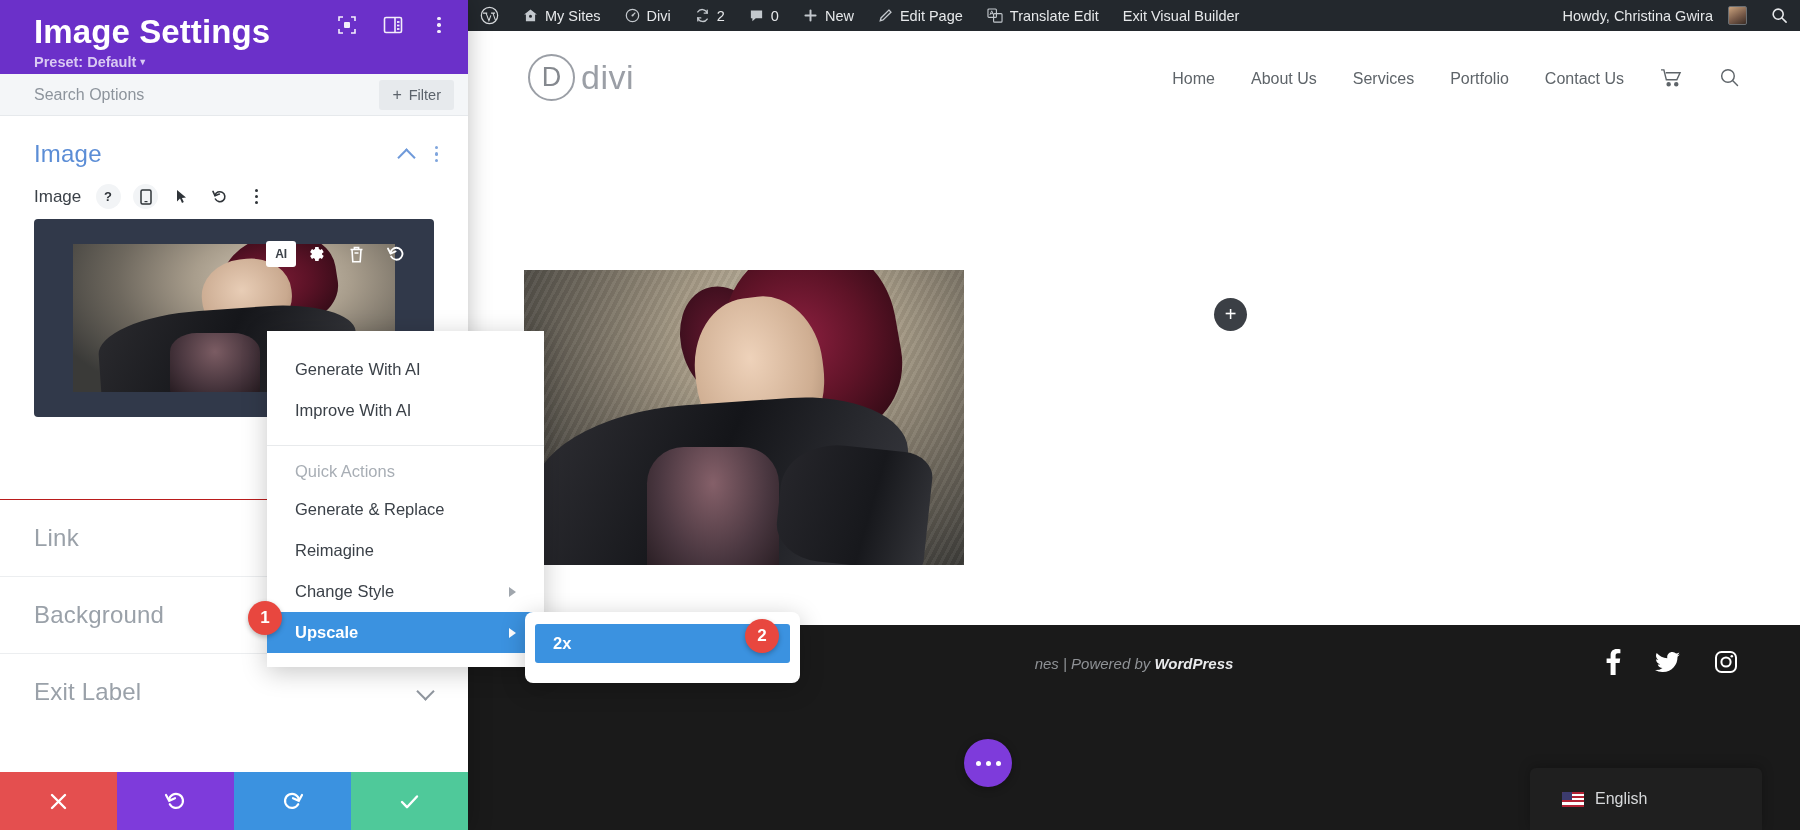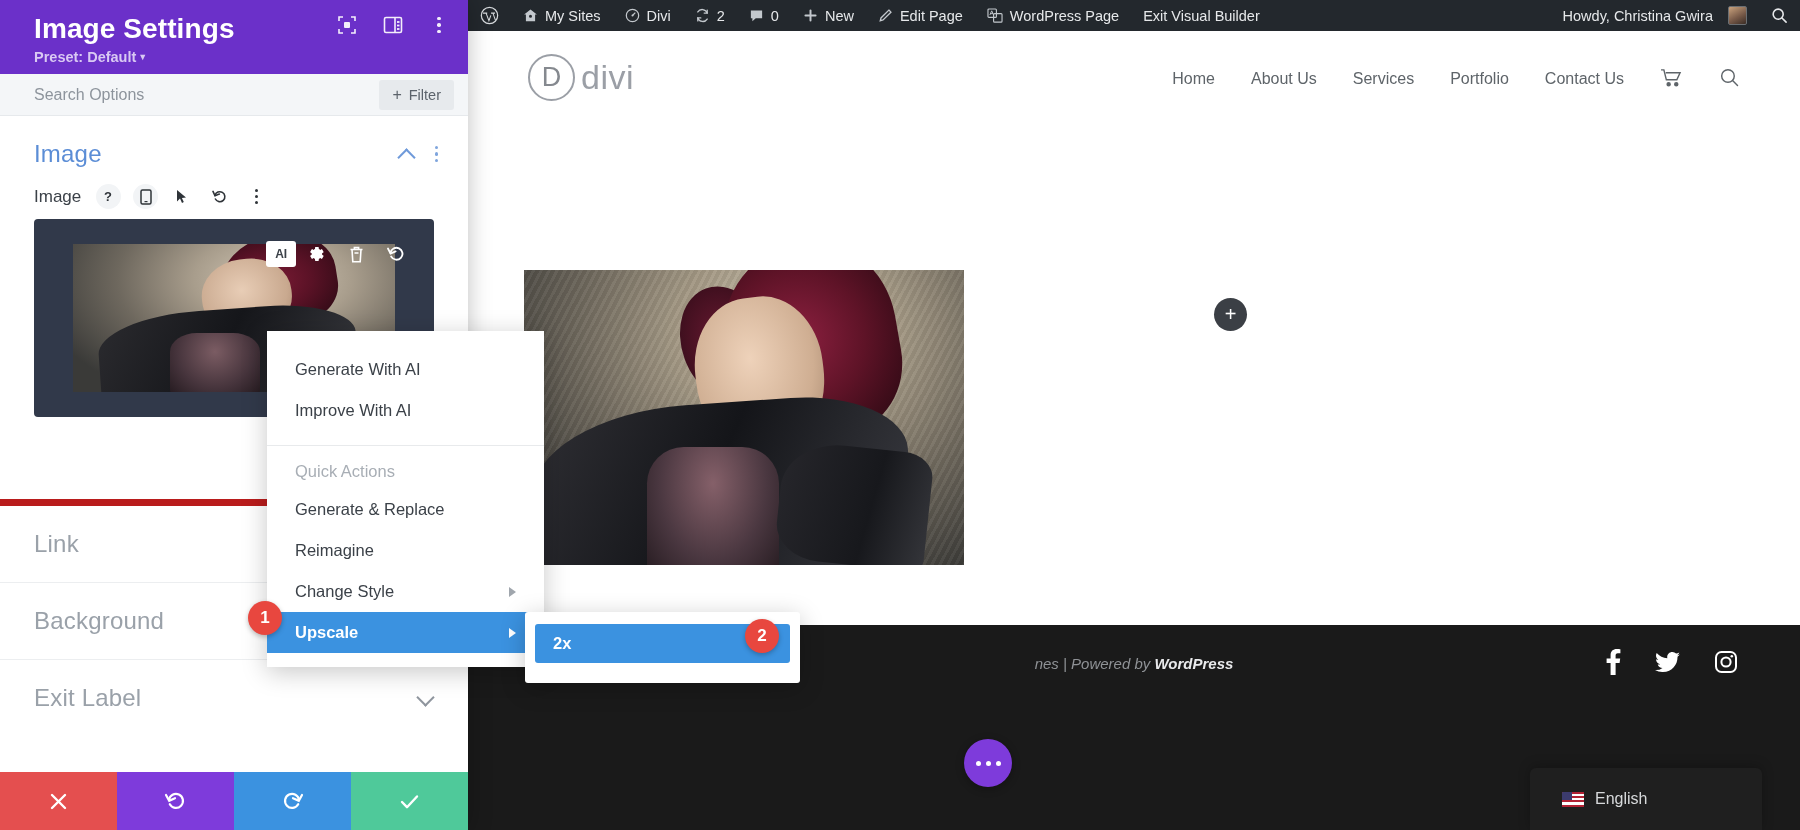--- a/index.html
+++ b/index.html
@@ -17,21 +17,21 @@
     background: #fff;
     box-shadow: 0 0 22px rgba(0,0,0,0.25);
     z-index: 40;
     display: flex; flex-direction: column;
   }
   .sp-header {
     background: #6b30c9; color: #fff;
     padding: 14px 22px 12px 34px;
     position: relative; height: 74px;
   }
-  .sp-title { font-size: 28px; font-weight: 700; letter-spacing: .1px; line-height: 1.1; }
+  .sp-title { font-size: 33px; font-weight: 700; letter-spacing: .1px; line-height: 1.1; }
   .sp-preset { font-size: 14.5px; font-weight: 600; color: #d9c9f3; margin-top: 4px; }
   .sp-preset .caret { font-size: 9px; position: relative; top: -2px; margin-left: 2px; }
   .sp-header-icons {
     position: absolute; right: 18px; top: 14px;
     display: flex; align-items: center; gap: 24px;
   }
   .sp-hdr-ico { width: 22px; height: 22px; opacity: .92; cursor: pointer;
       display: flex; align-items: center; justify-content: center; color: #fff; }
   .sp-hdr-ico svg { display: block; }
   .dots-v { display: flex; flex-direction: column; gap: 3px; align-items: center; }
@@ -139,21 +139,21 @@
   .img-tb-btn.ai {
     background: #fff; color: #3b4148; border-radius: 3px;
     width: 30px; height: 26px; font-size: 12px; font-weight: 700; letter-spacing: -.2px;
   }
 
   .collapsed-row {
     padding: 24px 34px; font-size: 24px; color: #9aa1a9; font-weight: 400;
     border-top: 1px solid #eceef0; letter-spacing: .2px;
     display: flex; align-items: center; justify-content: space-between;
   }
-  .collapsed-row.first { border-top: 7px solid #b91c1c; }
+  .collapsed-row.first { border-top: 1px solid #b91c1c; }
   .chev-down { width: 16px; height: 10px; position: relative; }
   .chev-down:before {
     content: ''; position: absolute; left: 1px; top: -2px;
     width: 11px; height: 11px; border-right: 2px solid #8f969e; border-bottom: 2px solid #8f969e;
     transform: rotate(45deg);
   }
 
   .sp-footer { display: flex; height: 58px; }
   .sp-fbtn { flex: 1; display: flex; align-items: center; justify-content: center;
     color: #fff; cursor: pointer; }
@@ -189,21 +189,21 @@
   .step-badge {
     position: absolute; width: 34px; height: 34px; border-radius: 50%;
     background: #e8473f; color: #fff; font-size: 17px; font-weight: 700;
     display: flex; align-items: center; justify-content: center;
     box-shadow: 0 2px 5px rgba(0,0,0,0.25); z-index: 120;
   }
 
   
   .sub-menu {
     position: absolute; left: 525px; top: 612px; width: 275px;
-    background: #fff; border-radius: 3px;
+    background: #fff; border-radius: 8px;
     box-shadow: 0 5px 24px rgba(0,0,0,0.22); z-index: 100;
     padding: 12px 0 20px 0;
   }
   .sub-item {
     margin: 0 10px; padding: 10px 18px; font-size: 16.5px; color: #3b4148;
     cursor: pointer; border-radius: 3px;
   }
   .sub-item.highlight { background: #3b92e0; color: #fff; font-weight: 700; }
 
   
@@ -601,21 +601,21 @@
       <span>Edit Page</span>
     </div>
     <div class="wp-item">
       <span class="wi">
         <svg width="16" height="15" viewBox="0 0 17 16" fill="none" stroke="#c3c8cd" stroke-width="1.2">
           <rect x="1" y="1" width="9" height="9" rx="1"></rect>
             <rect x="7" y="6" width="9" height="9" rx="1"></rect>
           <path d="M3 7.4l2-4.4 2 4.4M3.6 6h2.8" stroke-width="1"></path>
         </svg>
       </span>
-      <span>WordPress Page</span>
+      <span>Translate Edit</span>
     </div>
     <div class="wp-item">
       <span>Exit Visual Builder</span>
     </div>
     <div class="wp-spacer"></div>
     <div class="wp-item">
       <span>Howdy, Christina Gwira</span>
       <span class="wp-avatar"></span>
     </div>
     <div class="wp-item">

